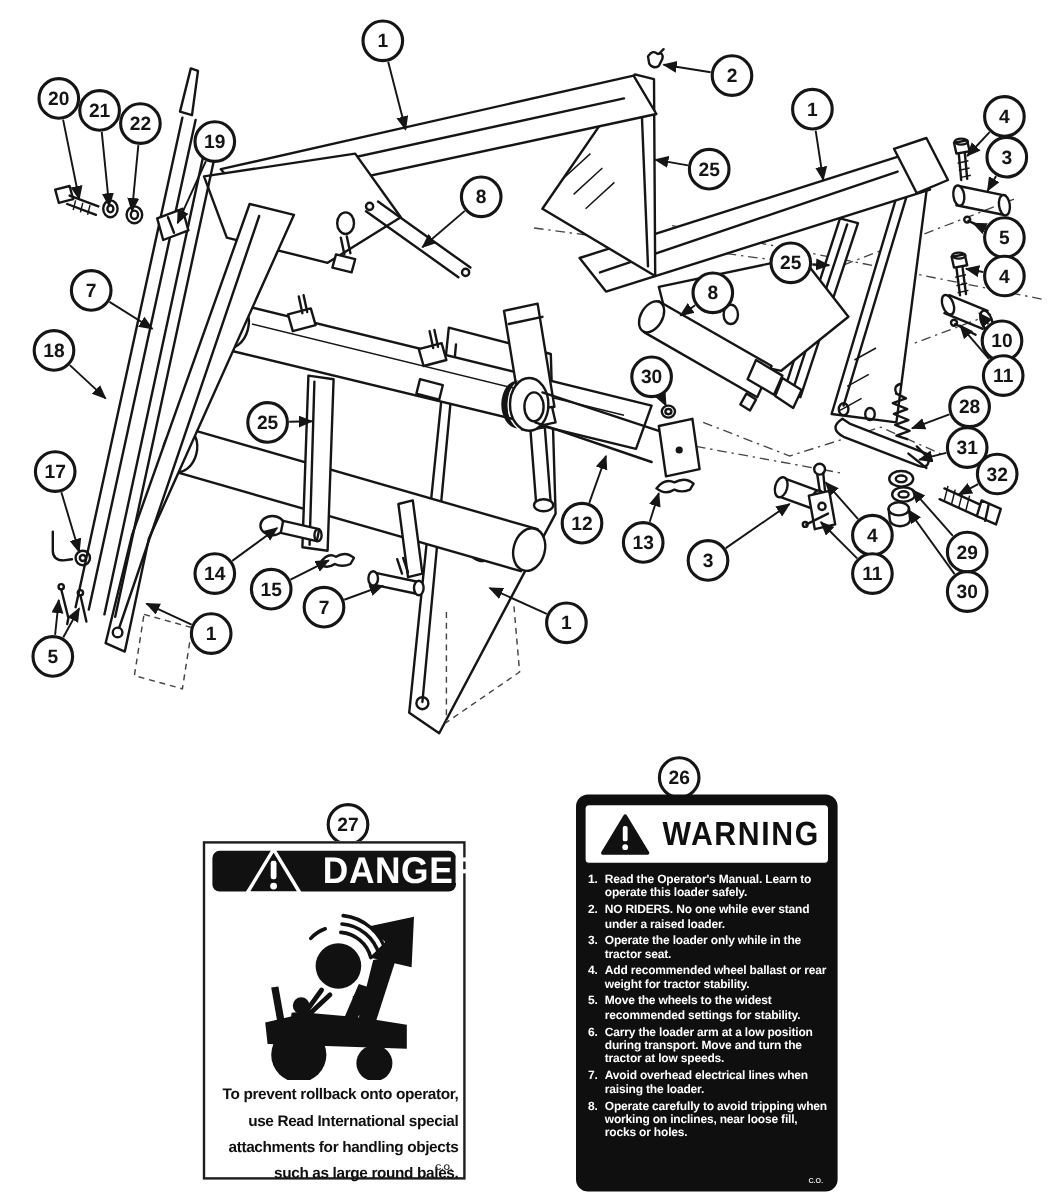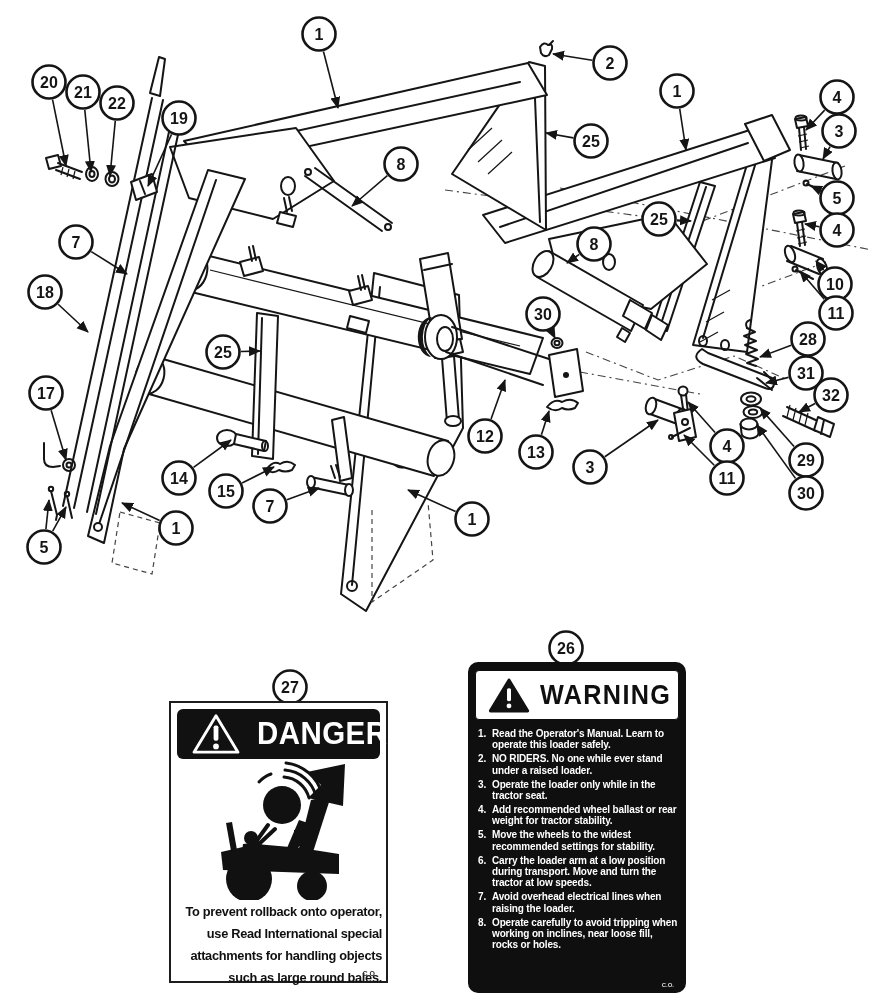--- a/index.html
+++ b/index.html
@@ -12,32 +12,32 @@
   #diagram .thin{stroke:#151515;stroke-width:1.2;fill:none;}
   #diagram .dash{stroke:#444;stroke-width:1.1;fill:none;stroke-dasharray:8 4 2 4;}
   #diagram .dash2{stroke:#444;stroke-width:1.2;fill:none;stroke-dasharray:5 4;}
   .callout-circle{fill:#ffffff;stroke:#151515;stroke-width:2.6;}
   .callout-num{font:bold 16px "Liberation Sans",sans-serif;fill:#151515;text-anchor:middle;}
   .leader{stroke:#151515;stroke-width:1.6;fill:none;}
 
   
   .danger-label{position:absolute;left:169px;top:701px;width:219px;height:282px;
     background:#fff;border:2px solid #1d1d1d;box-sizing:border-box;}
-  .d-header{position:absolute;left:6px;top:6px;right:6px;height:50px;background:#111;
-    border-radius:6px;display:flex;align-items:center;}
+  .d-header{position:absolute;left:6px;top:6px;right:6px;height:34px;background:#111;
+    border-radius:6px;display:flex;align-items:center;padding-left:12px;}
   .d-tri{margin-left:14px;flex:none;}
   .d-title{color:#fff;font-size:31px;font-weight:bold;margin-left:16px;
     transform:scaleX(.95);transform-origin:left center;letter-spacing:0.5px;}
   .d-picto{position:absolute;left:0;top:57px;width:215px;height:140px;}
   .d-text{position:absolute;left:13px;top:198px;right:4px;color:#101010;
     font-weight:bold;font-size:12.8px;line-height:22px;letter-spacing:-0.3px;text-align:right;}
   .d-co{position:absolute;right:9px;bottom:4px;font-size:7px;font-weight:bold;color:#2d2d2d;}
 
   
-  .warning-label{position:absolute;left:468px;top:662px;width:218px;height:331px;
+  .warning-label{position:absolute;left:480px;top:662px;width:218px;height:331px;
     background:#0f0f0f;border-radius:10px;box-sizing:border-box;}
   .w-header{position:absolute;left:7px;top:8px;right:7px;height:50px;background:#fff;
     border-radius:4px;display:flex;align-items:center;padding-left:12px;box-sizing:border-box;
     border:1px solid #0f0f0f;}
   .w-tri{flex:none;}
   .w-title{color:#0f0f0f;font-size:28px;font-weight:bold;margin-left:10px;
     transform:scaleX(.9);transform-origin:left center;letter-spacing:1.5px;}
   .w-items{position:absolute;left:10px;right:5px;top:66px;color:#fff;}
   .w-item{display:flex;margin-bottom:2.5px;font-size:10px;line-height:11.4px;
     font-weight:bold;letter-spacing:-0.15px;}

